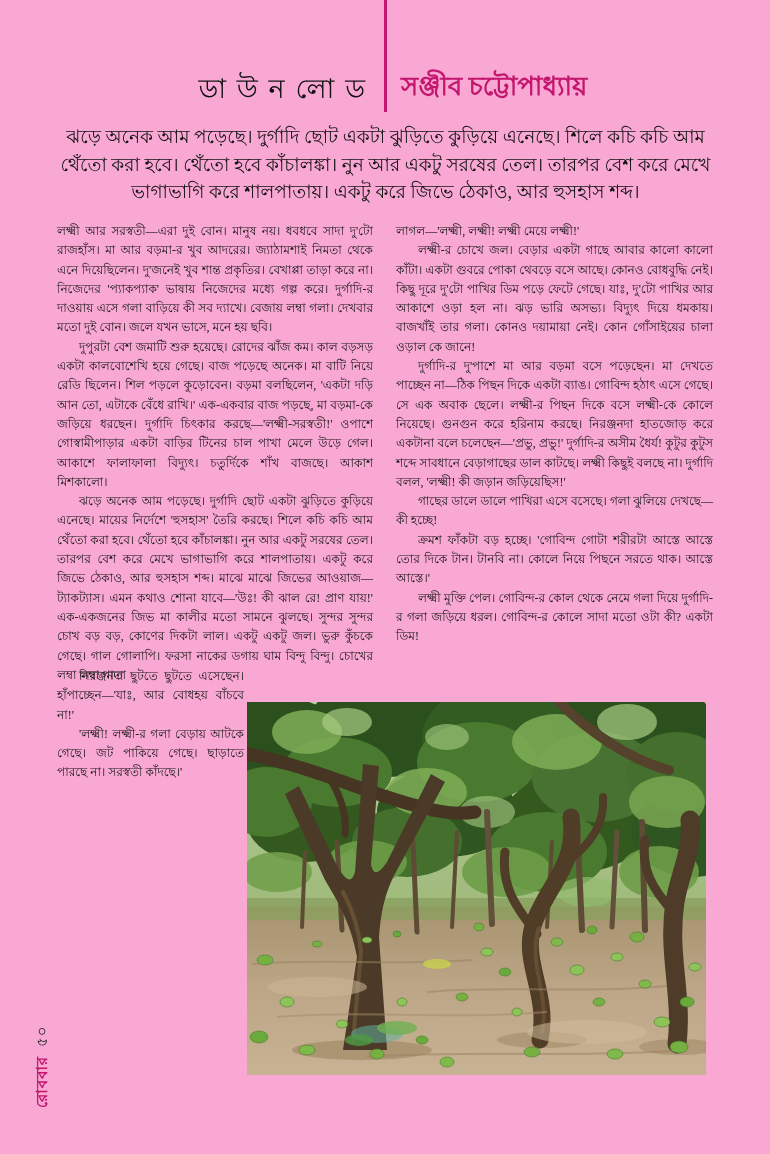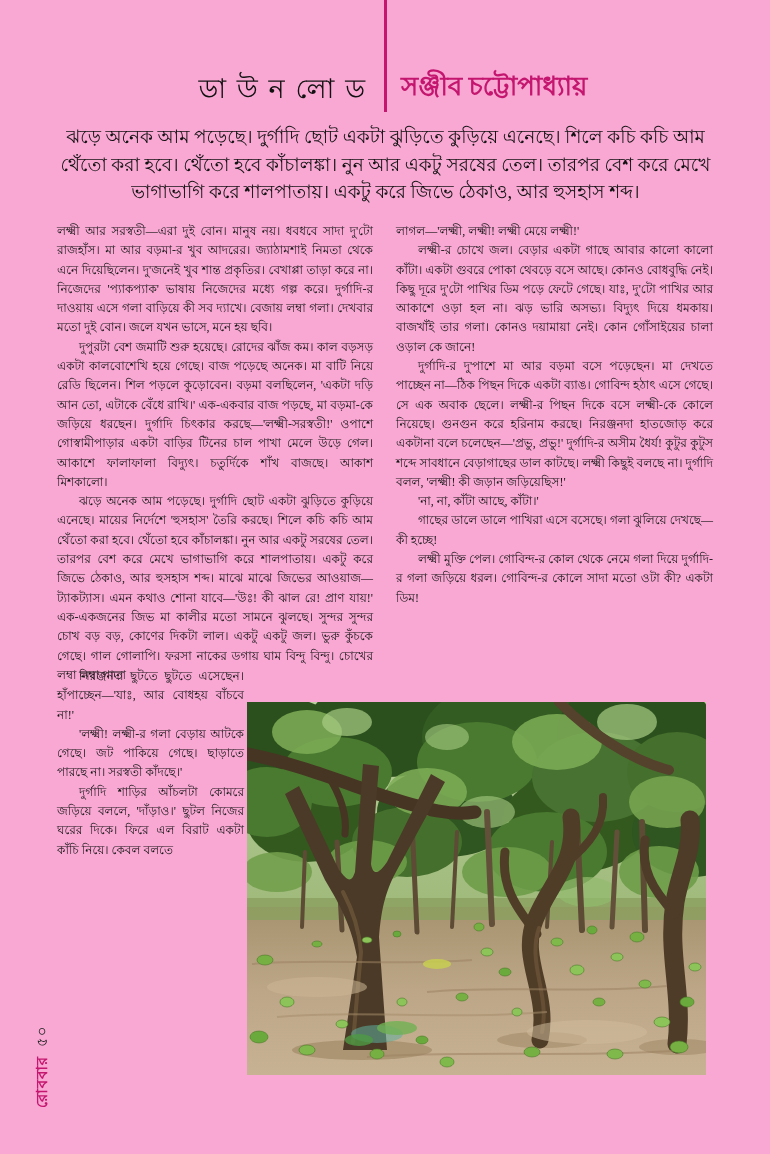--- a/index.html
+++ b/index.html
@@ -52,29 +52,28 @@
 
   <div id="col-left-a" class="col">
     <p>লক্ষ্মী আর সরস্বতী—এরা দুই বোন। মানুষ নয়। ধবধবে সাদা দু'টো রাজহাঁস। মা আর বড়মা-র খুব আদরের। জ্যাঠামশাই নিমতা থেকে এনে দিয়েছিলেন। দু'জনেই খুব শান্ত প্রকৃতির। বেখাপ্পা তাড়া করে না। নিজেদের 'প্যাকপ্যাক' ভাষায় নিজেদের মধ্যে গল্প করে। দুর্গাদি-র দাওয়ায় এসে গলা বাড়িয়ে কী সব দ্যাখে। বেজায় লম্বা গলা। দেখবার মতো দুই বোন। জলে যখন ভাসে, মনে হয় ছবি।</p>
     <p class="ind">দুপুরটা বেশ জমাটি শুরু হয়েছে। রোদের ঝাঁজ কম। কাল বড়সড় একটা কালবোশেখি হয়ে গেছে। বাজ পড়েছে অনেক। মা বাটি নিয়ে রেডি ছিলেন। শিল পড়লে কুড়োবেন। বড়মা বলছিলেন, 'একটা দড়ি আন তো, এটাকে বেঁধে রাখি।' এক-একবার বাজ পড়ছে, মা বড়মা-কে জড়িয়ে ধরছেন। দুর্গাদি চিৎকার করছে—'লক্ষ্মী-সরস্বতী!' ওপাশে গোস্বামীপাড়ার একটা বাড়ির টিনের চাল পাখা মেলে উড়ে গেল। আকাশে ফালাফালা বিদ্যুৎ। চতুর্দিকে শাঁখ বাজছে। আকাশ মিশকালো।</p>
     <p class="ind">ঝড়ে অনেক আম পড়েছে। দুর্গাদি ছোট একটা ঝুড়িতে কুড়িয়ে এনেছে। মায়ের নির্দেশে 'হুসহাস' তৈরি করছে। শিলে কচি কচি আম থেঁতো করা হবে। থেঁতো হবে কাঁচালঙ্কা। নুন আর একটু সরষের তেল। তারপর বেশ করে মেখে ভাগাভাগি করে শালপাতায়। একটু করে জিভে ঠেকাও, আর হুসহাস শব্দ। মাঝে মাঝে জিভের আওয়াজ—ট্যাকট্যাস। এমন কথাও শোনা যাবে—'উঃ! কী ঝাল রে! প্রাণ যায়!' এক-একজনের জিভ মা কালীর মতো সামনে ঝুলছে। সুন্দর সুন্দর চোখ বড় বড়, কোণের দিকটা লাল। একটু একটু জল। ভুরু কুঁচকে গেছে। গাল গোলাপি। ফরসা নাকের ডগায় ঘাম বিন্দু বিন্দু। চোখের লম্বা লম্বা পাতা</p>
   </div>
 
   <div id="col-left-b" class="col">
     <p class="ind">নিরঞ্জনদা ছুটতে ছুটতে এসেছেন। হাঁপাচ্ছেন—'যাঃ, আর বোধহয় বাঁচবে না!'</p>
     <p class="ind">'লক্ষ্মী! লক্ষ্মী-র গলা বেড়ায় আটকে গেছে। জট পাকিয়ে গেছে। ছাড়াতে পারছে না। সরস্বতী কাঁদছে।'</p>
-    <p class="ind">দুর্গাদি শাড়ির আঁচলটা কোমরে জড়িয়ে বললে, 'দাঁড়াও।' ছুটল নিজের ঘরের দিকে। ফিরে এল বিরাট একটা কাঁচি নিয়ে। কেবল বলতে</p>
   </div>
 
   <div id="col-right" class="col">
     <p>লাগল—'লক্ষ্মী, লক্ষ্মী! লক্ষ্মী মেয়ে লক্ষ্মী!'</p>
     <p class="ind">লক্ষ্মী-র চোখে জল। বেড়ার একটা গাছে আবার কালো কালো কাঁটা। একটা গুবরে পোকা থেবড়ে বসে আছে। কোনও বোধবুদ্ধি নেই। কিছু দূরে দু'টো পাখির ডিম পড়ে ফেটে গেছে। যাঃ, দু'টো পাখির আর আকাশে ওড়া হল না। ঝড় ভারি অসভ্য। বিদ্যুৎ দিয়ে ধমকায়। বাজখাঁই তার গলা। কোনও দয়ামায়া নেই। কোন গোঁসাইয়ের চালা ওড়াল কে জানে!</p>
     <p class="ind">দুর্গাদি-র দু'পাশে মা আর বড়মা বসে পড়েছেন। মা দেখতে পাচ্ছেন না—ঠিক পিছন দিকে একটা ব্যাঙ। গোবিন্দ হঠাৎ এসে গেছে। সে এক অবাক ছেলে। লক্ষ্মী-র পিছন দিকে বসে লক্ষ্মী-কে কোলে নিয়েছে। গুনগুন করে হরিনাম করছে। নিরঞ্জনদা হাতজোড় করে একটানা বলে চলেছেন—'প্রভু, প্রভু!' দুর্গাদি-র অসীম ধৈর্য! কুটুর কুটুস শব্দে সাবধানে বেড়াগাছের ডাল কাটছে। লক্ষ্মী কিছুই বলছে না। দুর্গাদি বলল, 'লক্ষ্মী! কী জড়ান জড়িয়েছিস!'</p>
-    <p class="ind">'না, না, কাঁটা আছে, কাঁটা।'</p>
     <p class="ind">গাছের ডালে ডালে পাখিরা এসে বসেছে। গলা ঝুলিয়ে দেখছে—কী হচ্ছে!</p>
+    <p class="ind">ক্রমশ ফাঁকটা বড় হচ্ছে। 'গোবিন্দ গোটা শরীরটা আস্তে আস্তে তোর দিকে টান। টানবি না। কোলে নিয়ে পিছনে সরতে থাক। আস্তে আস্তে।'</p>
     <p class="ind">লক্ষ্মী মুক্তি পেল। গোবিন্দ-র কোল থেকে নেমে গলা দিয়ে দুর্গাদি-র গলা জড়িয়ে ধরল। গোবিন্দ-র কোলে সাদা মতো ওটা কী? একটা ডিম!</p>
   </div>
 
   <div id="photo-frame">
     <svg width="459" height="373" viewBox="0 0 459 373" xmlns="http://www.w3.org/2000/svg">
       <defs>
         <linearGradient id="groundGrad" x1="0" y1="0" x2="0" y2="1">
           <stop offset="0" stop-color="#a7936f"></stop>
           <stop offset="0.5" stop-color="#bca687"></stop>
           <stop offset="1" stop-color="#c8b294"></stop>

